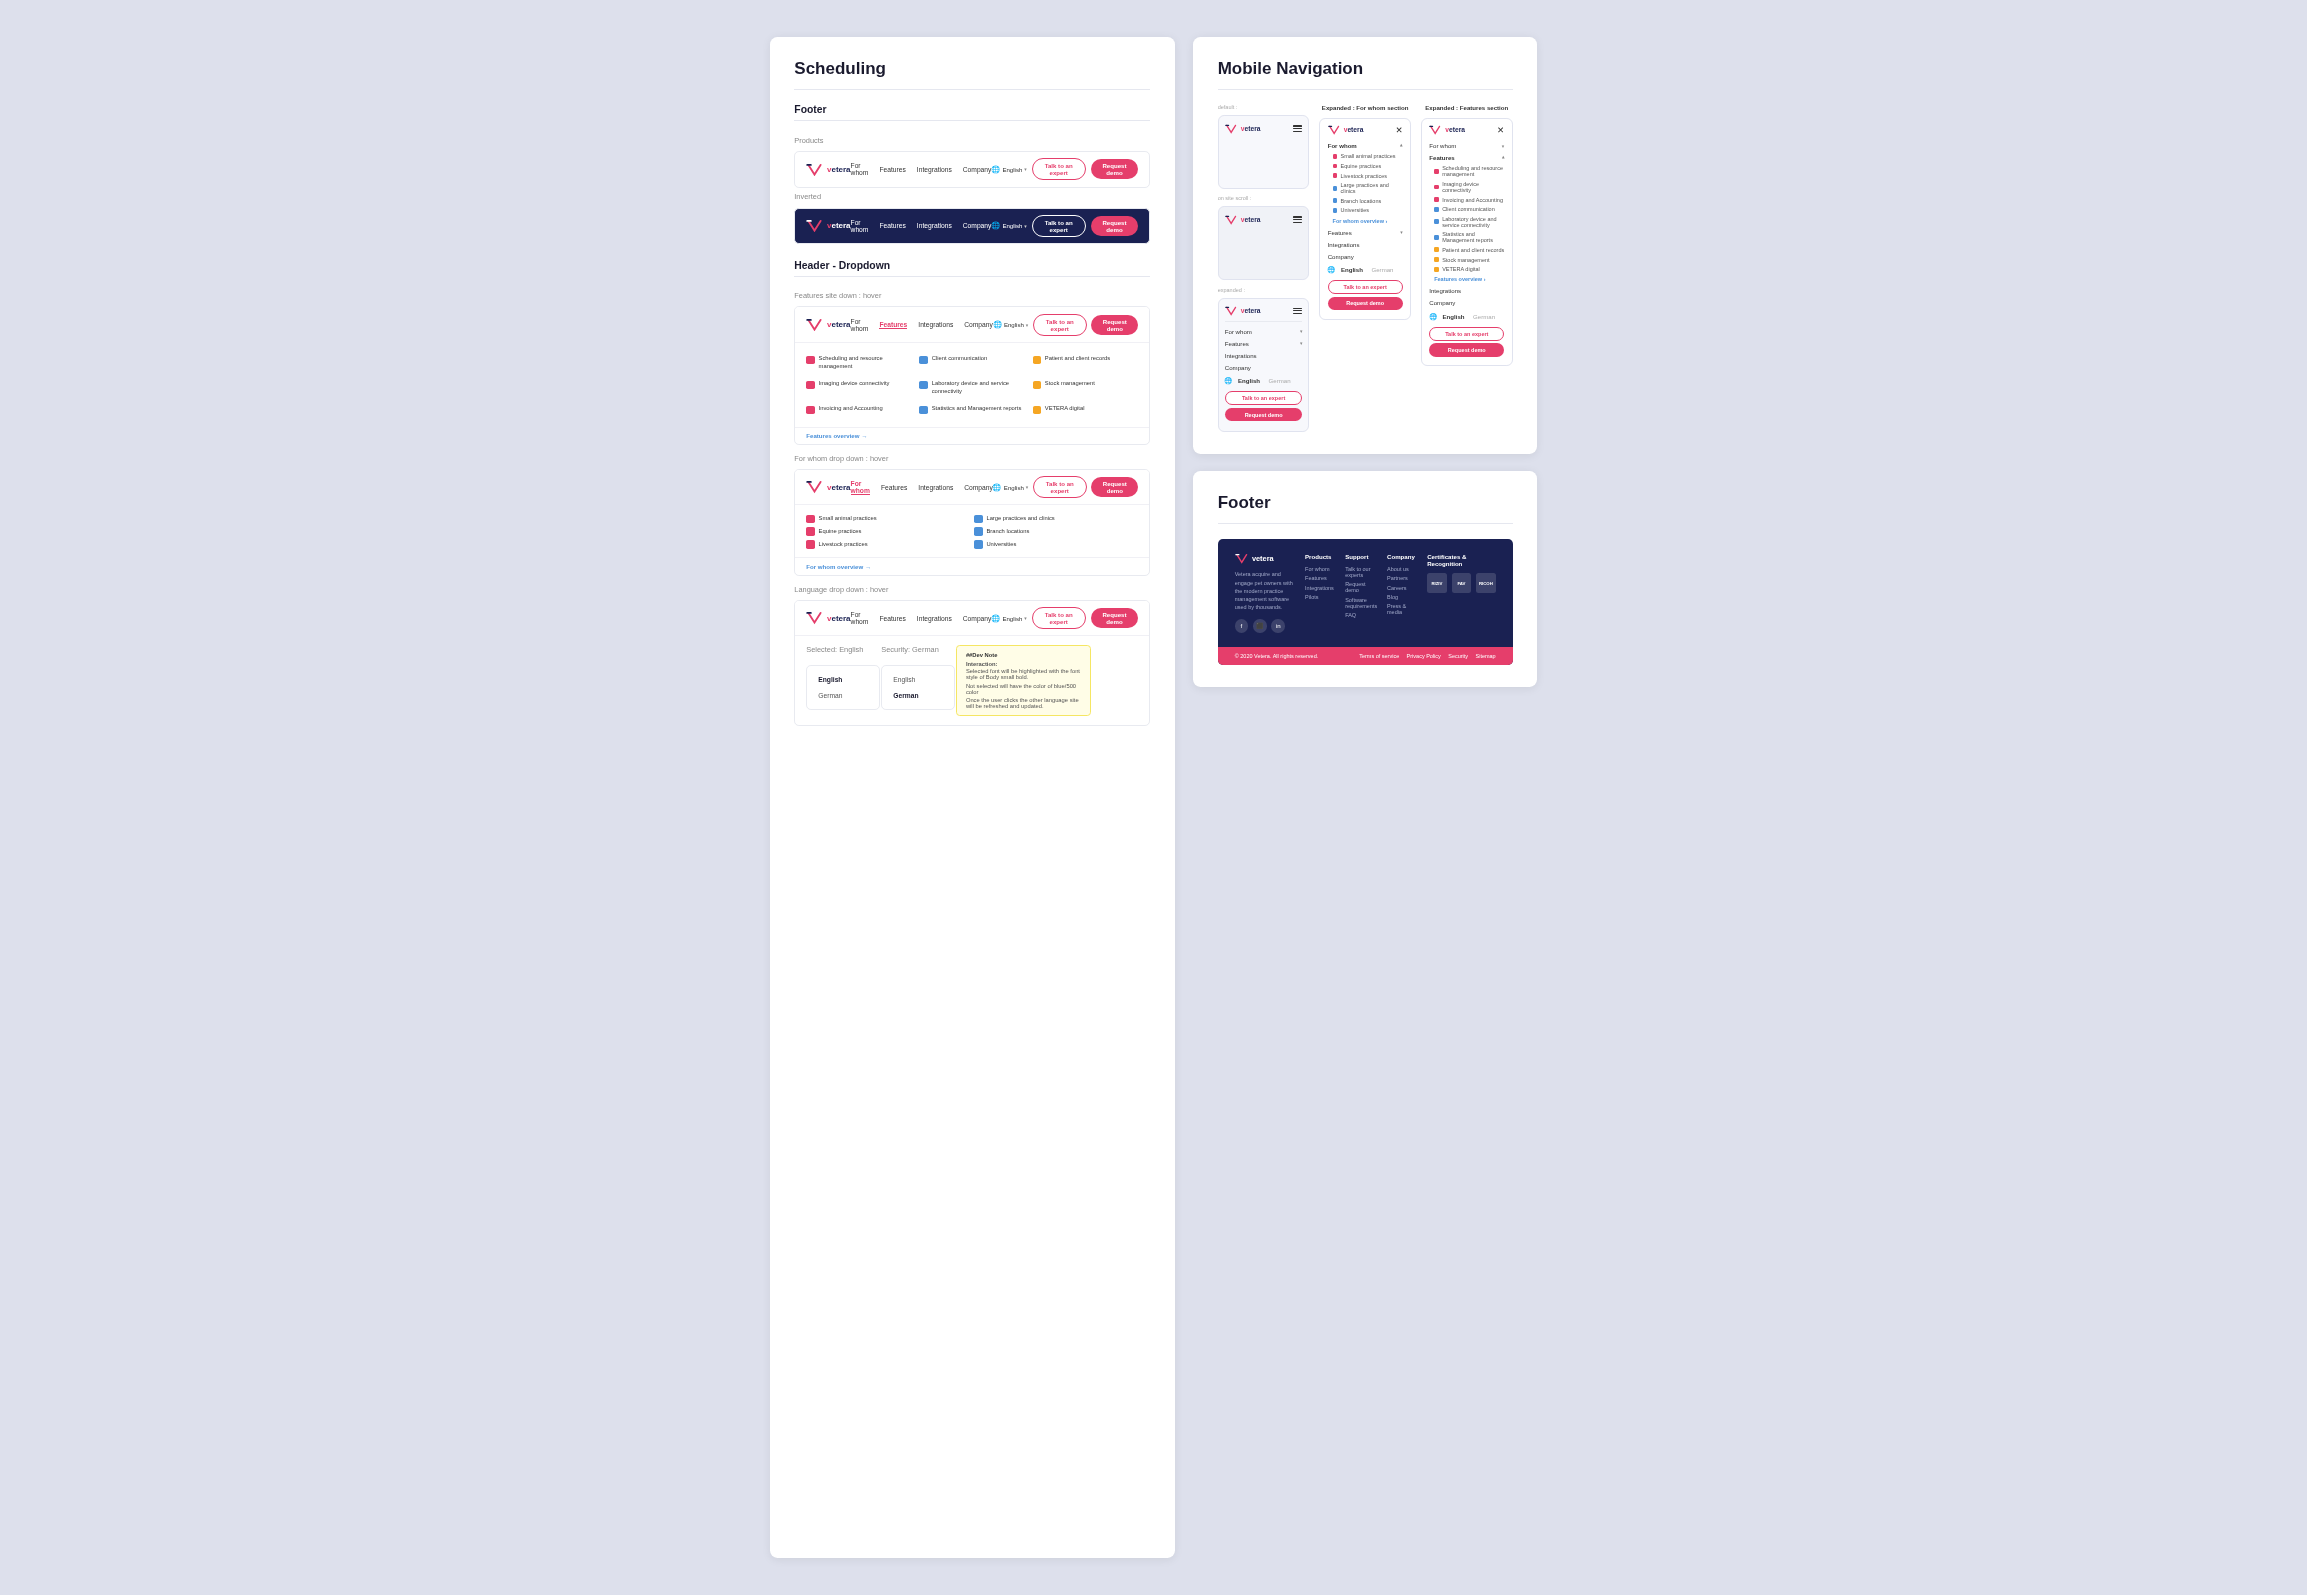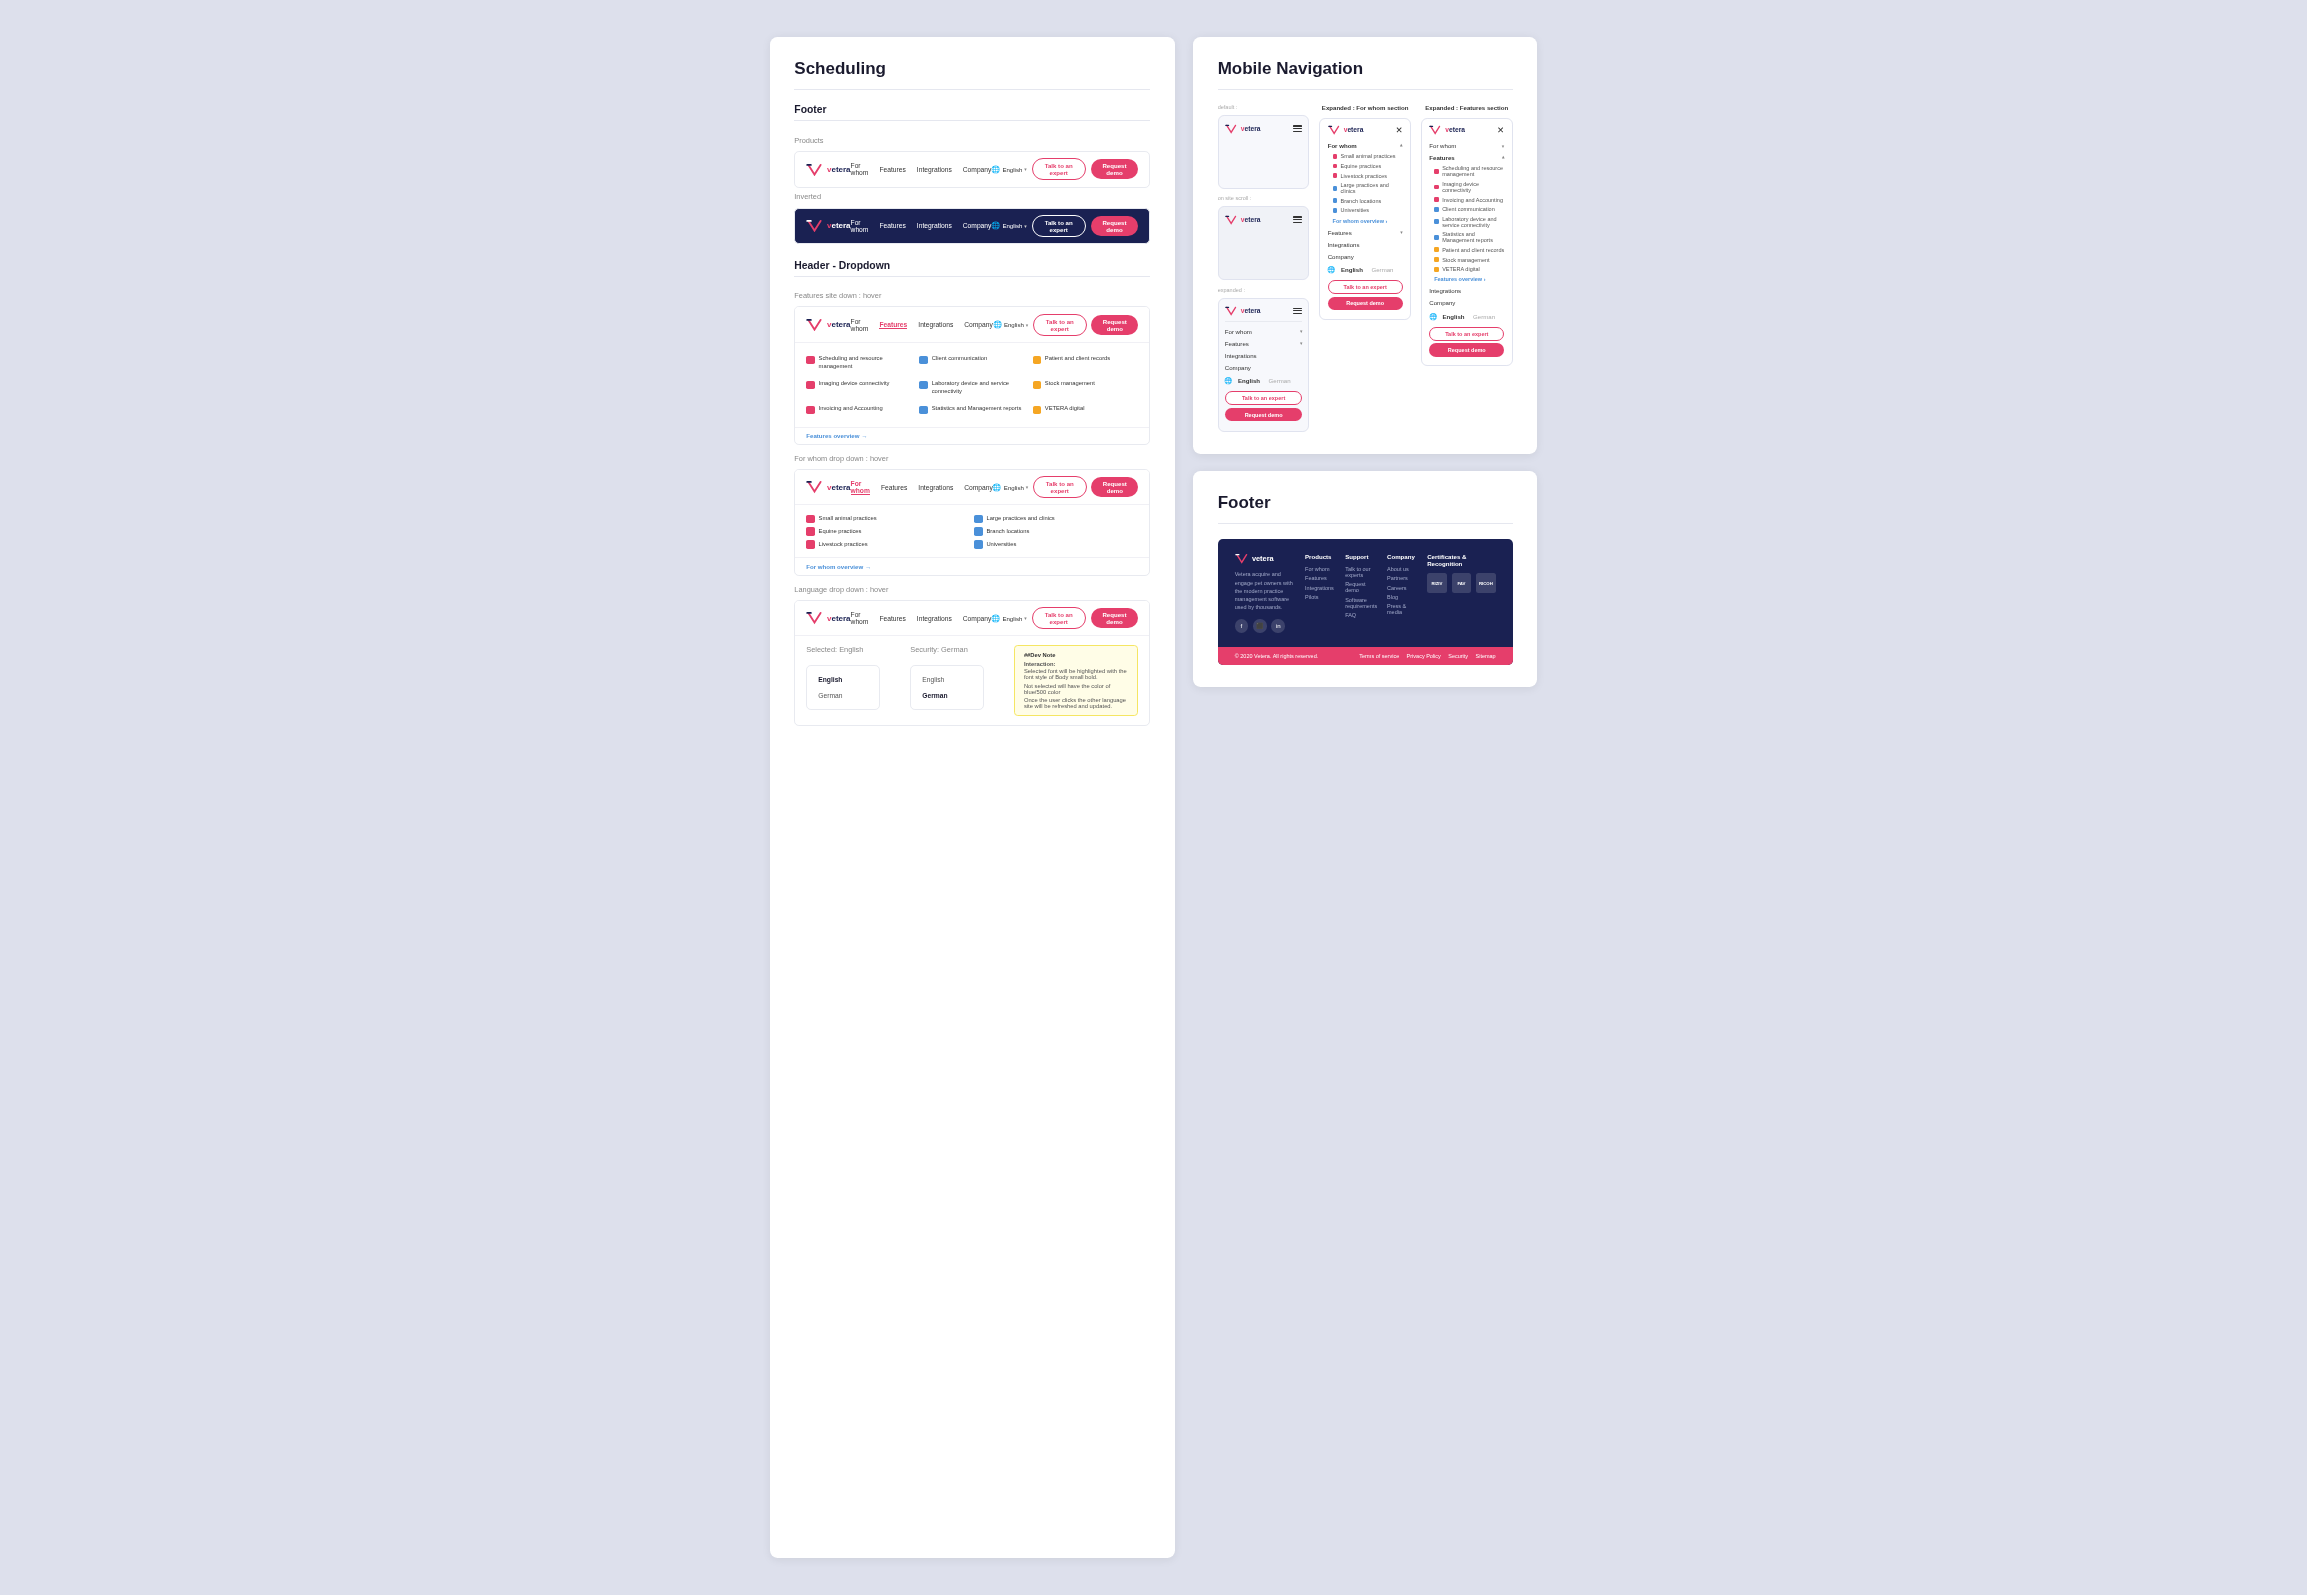--- a/index.html
+++ b/index.html
@@ -403,21 +403,21 @@
       <div class="nav-right">
         <button class="lang-btn">
           <span class="globe">🌐</span>
           <span>English</span>
           <span style="font-size:4.9px;color:#888">▾</span>
         </button>
         <button class="btn-expert">Talk to an expert</button>
         <button class="btn-demo">Request demo</button>
       </div>
     </div>
-    <div style="padding:8.6px 11px 8.6px; display:flex; gap:30px; border-top:0.6px solid #f0f0f5;">
+    <div style="padding:8.6px 11px 8.6px; display:flex; gap:1px; border-top:0.6px solid #f0f0f5;">
 
       <div style="display:flex;flex-direction:column;gap:4.9px;">
         <div class="sub-label">Selected: English</div>
         <div class="lang-dropdown-box">
           <div class="lang-option selected-en">English</div>
           <div class="lang-option">German</div>
         </div>
       </div>
 
       <div style="display:flex;flex-direction:column;gap:4.9px;">

